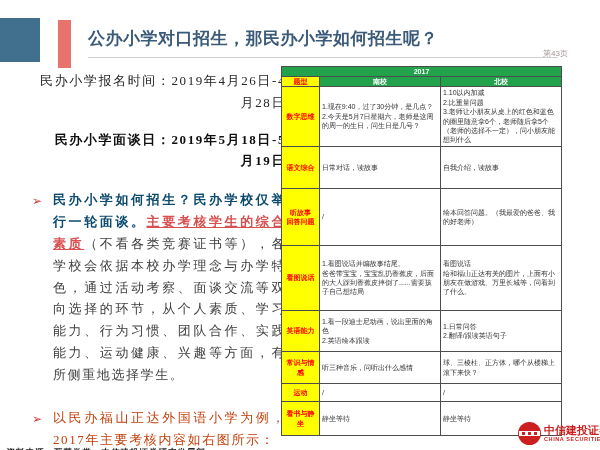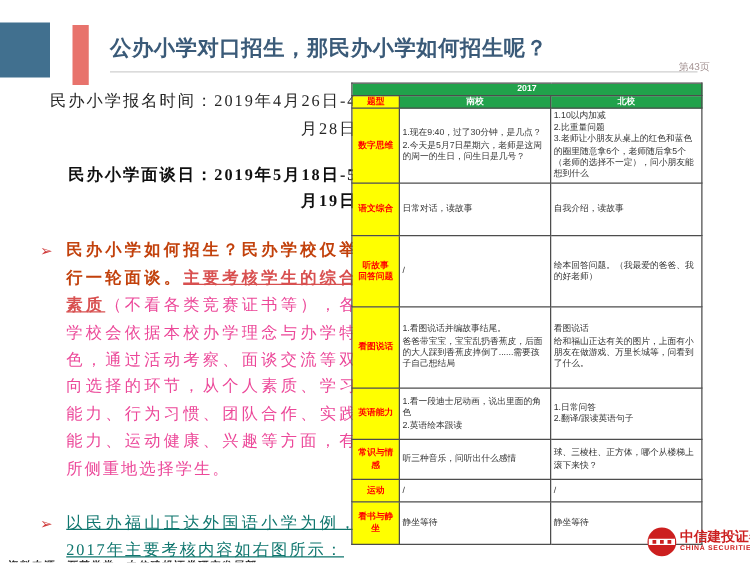--- a/index.html
+++ b/index.html
@@ -13,24 +13,24 @@
   .title-rule{position:absolute;left:88px;top:57px;width:470px;height:1px;background:#cfcfcf;}
   .pagenum{position:absolute;left:543px;top:48px;font-size:8px;color:#a59494;}
   
   .left-col{position:absolute;left:34px;top:70px;width:252px;
             font-family:"Liberation Serif",serif;color:#262626;}
   .para{font-size:13px;line-height:1.68;letter-spacing:1.6px;text-align:right;}
   .p1{margin:0 0 15px 0;}
   .p2{margin:0 0 17px 8px;font-weight:700;color:#0f0f0f;}
   .bullet{position:relative;padding-left:19px;margin:0 0 21px 0;text-align:justify;}
   .marker{position:absolute;left:-2px;top:2px;color:#cf3a3a;font-size:12px;}
-  .b1-lead{color:#c2410c;font-weight:700;}
+  .b1-lead{color:#0c4a6e;font-weight:700;}
   .b1-hl{color:#d85050;font-weight:700;text-decoration:underline;}
-  .b1-rest{color:#ec4899;}
-  .b2{color:#0f766e;text-decoration:underline;}
+  .b1-rest{color:#404040;}
+  .b2{color:#c2410c;}
   .source{position:absolute;left:5px;top:431px;font-family:"Liberation Serif",serif;
           font-size:8.5px;font-weight:700;font-style:italic;color:#262626;letter-spacing:1px;margin-top:16px;}
   
   .tblwrap{position:absolute;left:281px;top:66px;}
   table{border-collapse:collapse;table-layout:fixed;width:280px;}
   td,th{border:1px solid #4d4d4d;padding:1px 2px;vertical-align:middle;
         font-size:7px;line-height:1.35;word-break:break-all;}
   .year{background:#21a24b;color:#ffffff;font-weight:700;text-align:center;height:9px;line-height:9px;padding:0;}
   .colhead{background:#21a24b;color:#ffffff;font-weight:700;text-align:center;height:9px;line-height:9px;padding:0;}
   .qtype{background:#ffff00;color:#ff0000;font-weight:700;text-align:center;white-space:pre-line;}

